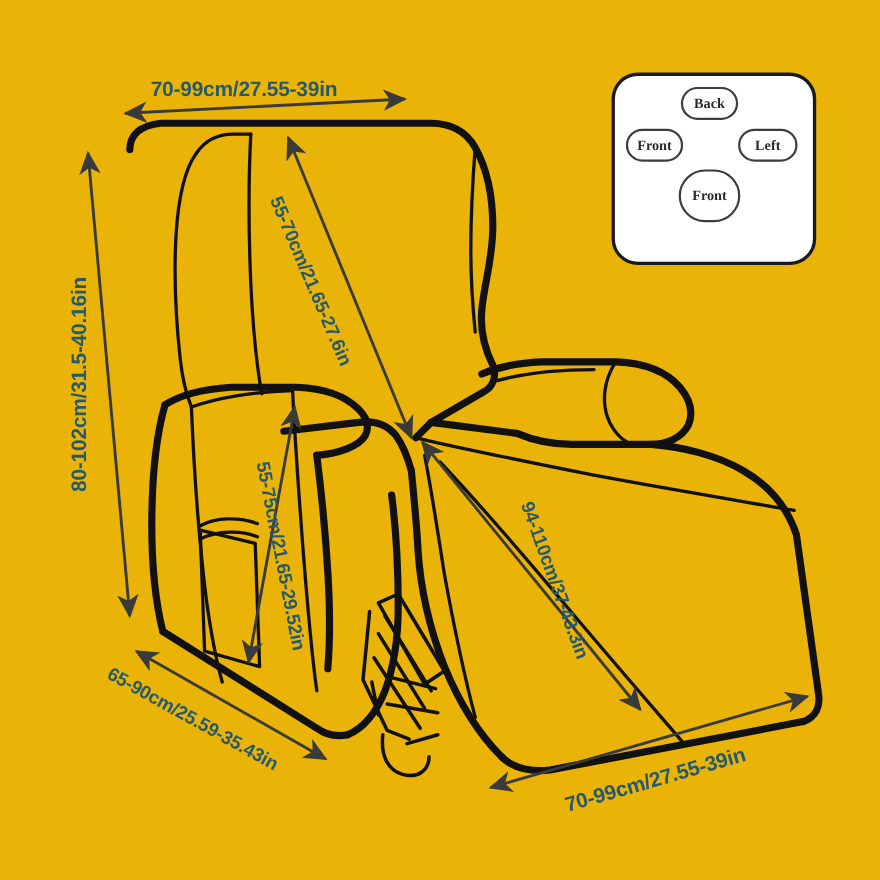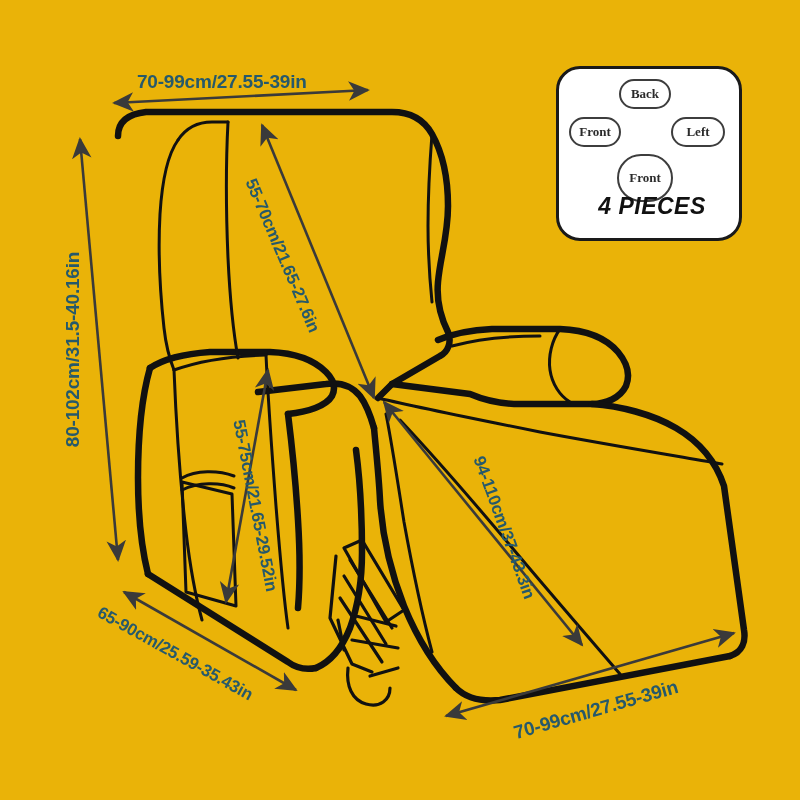--- a/index.html
+++ b/index.html
@@ -300,16 +300,15 @@
 
   <div class="dim-label" style="left:88px; top:645px; transform: rotate(29deg); transform-origin: center center; font-size:17px;">65-90cm/25.59-35.43in</div>
 
   <div class="dim-label" style="left:511px; top:700px; transform: rotate(-16deg); transform-origin: center center;">70-99cm/27.55-39in</div>
 
   <div class="legend-box">
     <div class="pill pill-back">Back</div>
     <div class="pill pill-left">Front</div>
     <div class="pill pill-right">Left</div>
     <div class="pill pill-front">Front</div>
-    <div class="pieces-label">4 PIECES</div>
   </div>
 
 </div>
 
 </body></html>

